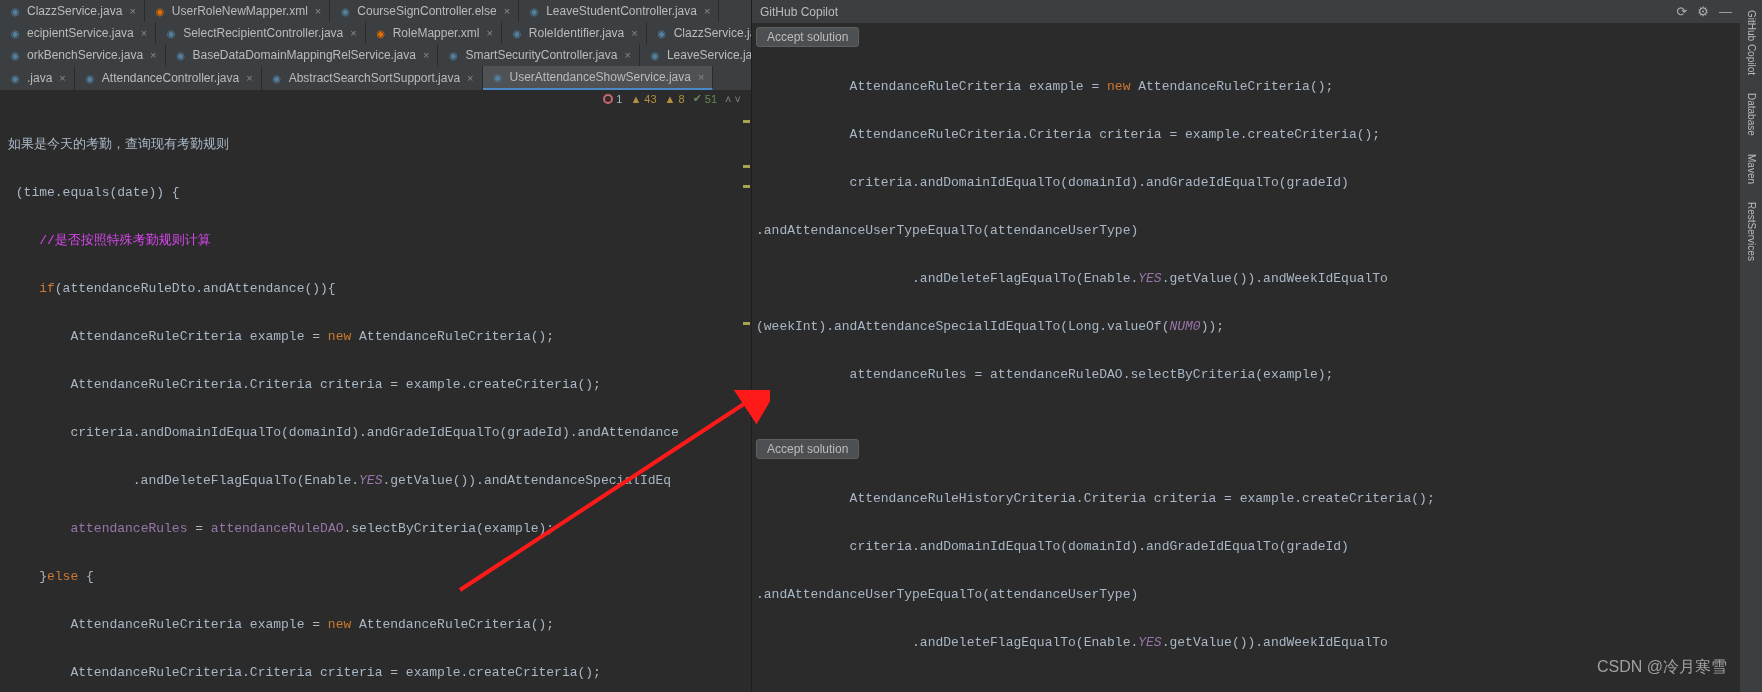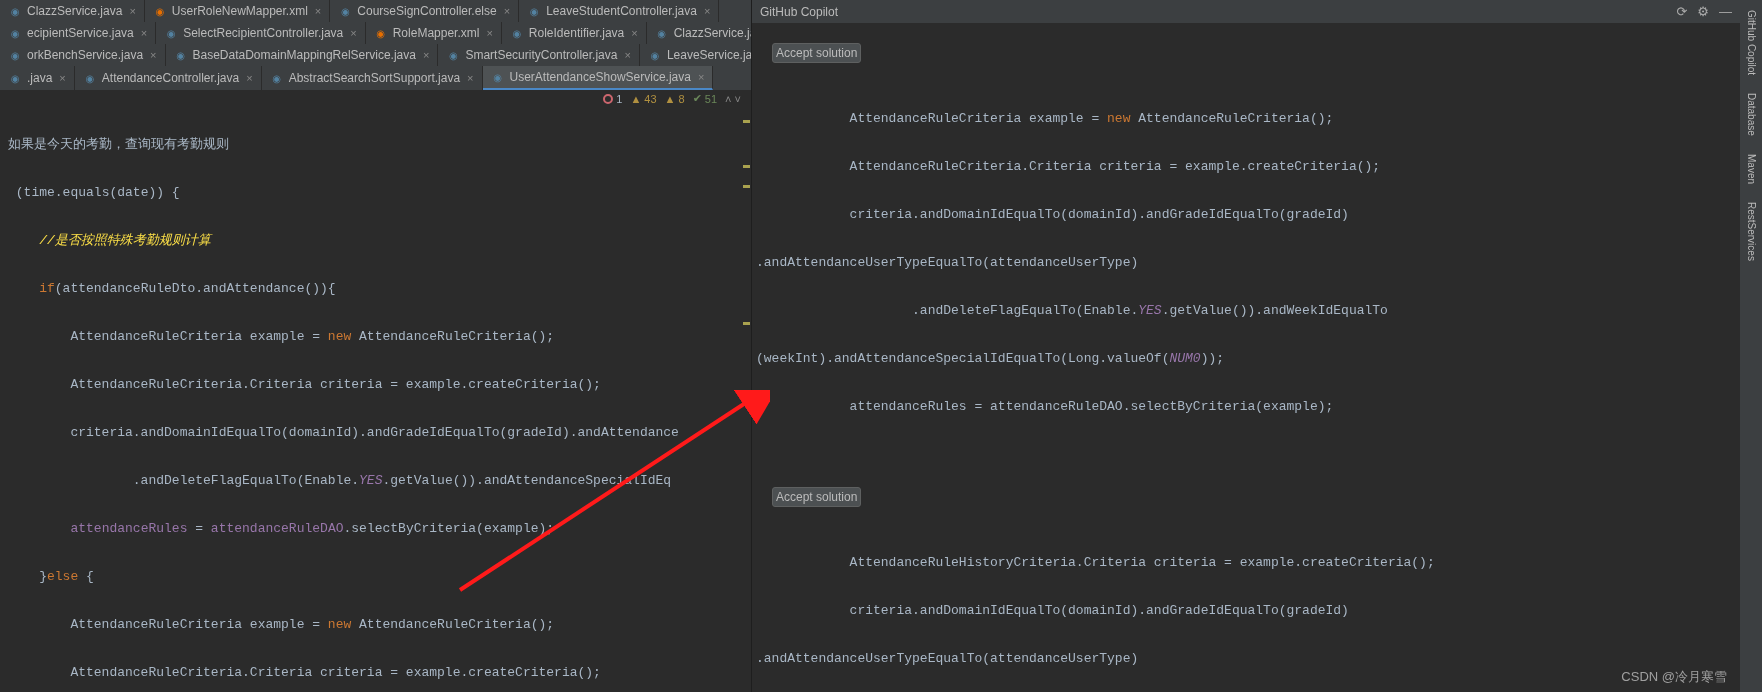--- a/index.html
+++ b/index.html
@@ -60,21 +60,21 @@
     .marker-green { color: #6a8759; }
     .code-area {
       flex: 1;
       padding: 2px 4px;
       line-height: 24px;
       overflow: hidden;
       white-space: pre;
     }
     .code-line { padding-left: 4px; }
     .c-kw { color: #cc7832; }
-    .c-mute { color: #fde047; font-style: italic; }
+    .c-mute { color: #d946ef; }
     .c-field { color: #9876aa; }
     .c-underline { text-decoration-color: #555; }
     .c-const { color: #9876aa; font-style: italic; }
     .right-panel {
       flex: 1;
       display: flex;
       flex-direction: column;
       background: #2b2b2b;
     }
     .copilot-header {
@@ -88,22 +88,22 @@
       color: #bbbbbb;
     }
     .copilot-actions { display: flex; gap: 10px; align-items: center; }
     .copilot-icon { color: #aaa; cursor: pointer; font-size: 13px; }
     .solutions { flex: 1; overflow: hidden; }
     .accept-btn {
       display: inline-block;
       background: #4c5052;
       border: 1px solid #5e6060;
       color: #bbbbbb;
-      padding: 2px 3px;
-      margin: 20px;
+      padding: 2px 10px;
+      margin: 4px;
       font-size: 12px;
       font-family: sans-serif;
       cursor: pointer;
       border-radius: 3px;
     }
     .solution-code {
       line-height: 24px;
       white-space: pre;
       padding: 0 4px;
       overflow: hidden;
@@ -138,22 +138,22 @@
     .arrow-svg {
       position: absolute;
       left: 450px;
       top: 390px;
       pointer-events: none;
       z-index: 100;
     }
     .watermark {
       position: absolute;
       right: 35px;
-      bottom: 6px;
-      font-size: 13px;
+      bottom: 14px;
+      font-size: 16px;
       color: #a0a0a0;
       font-family: sans-serif;
     }
   </style>
 </head>
 <body>
 
 <div class="left-panel">
   <div class="tabs-container">
     <div class="tab-row" id="row1">

